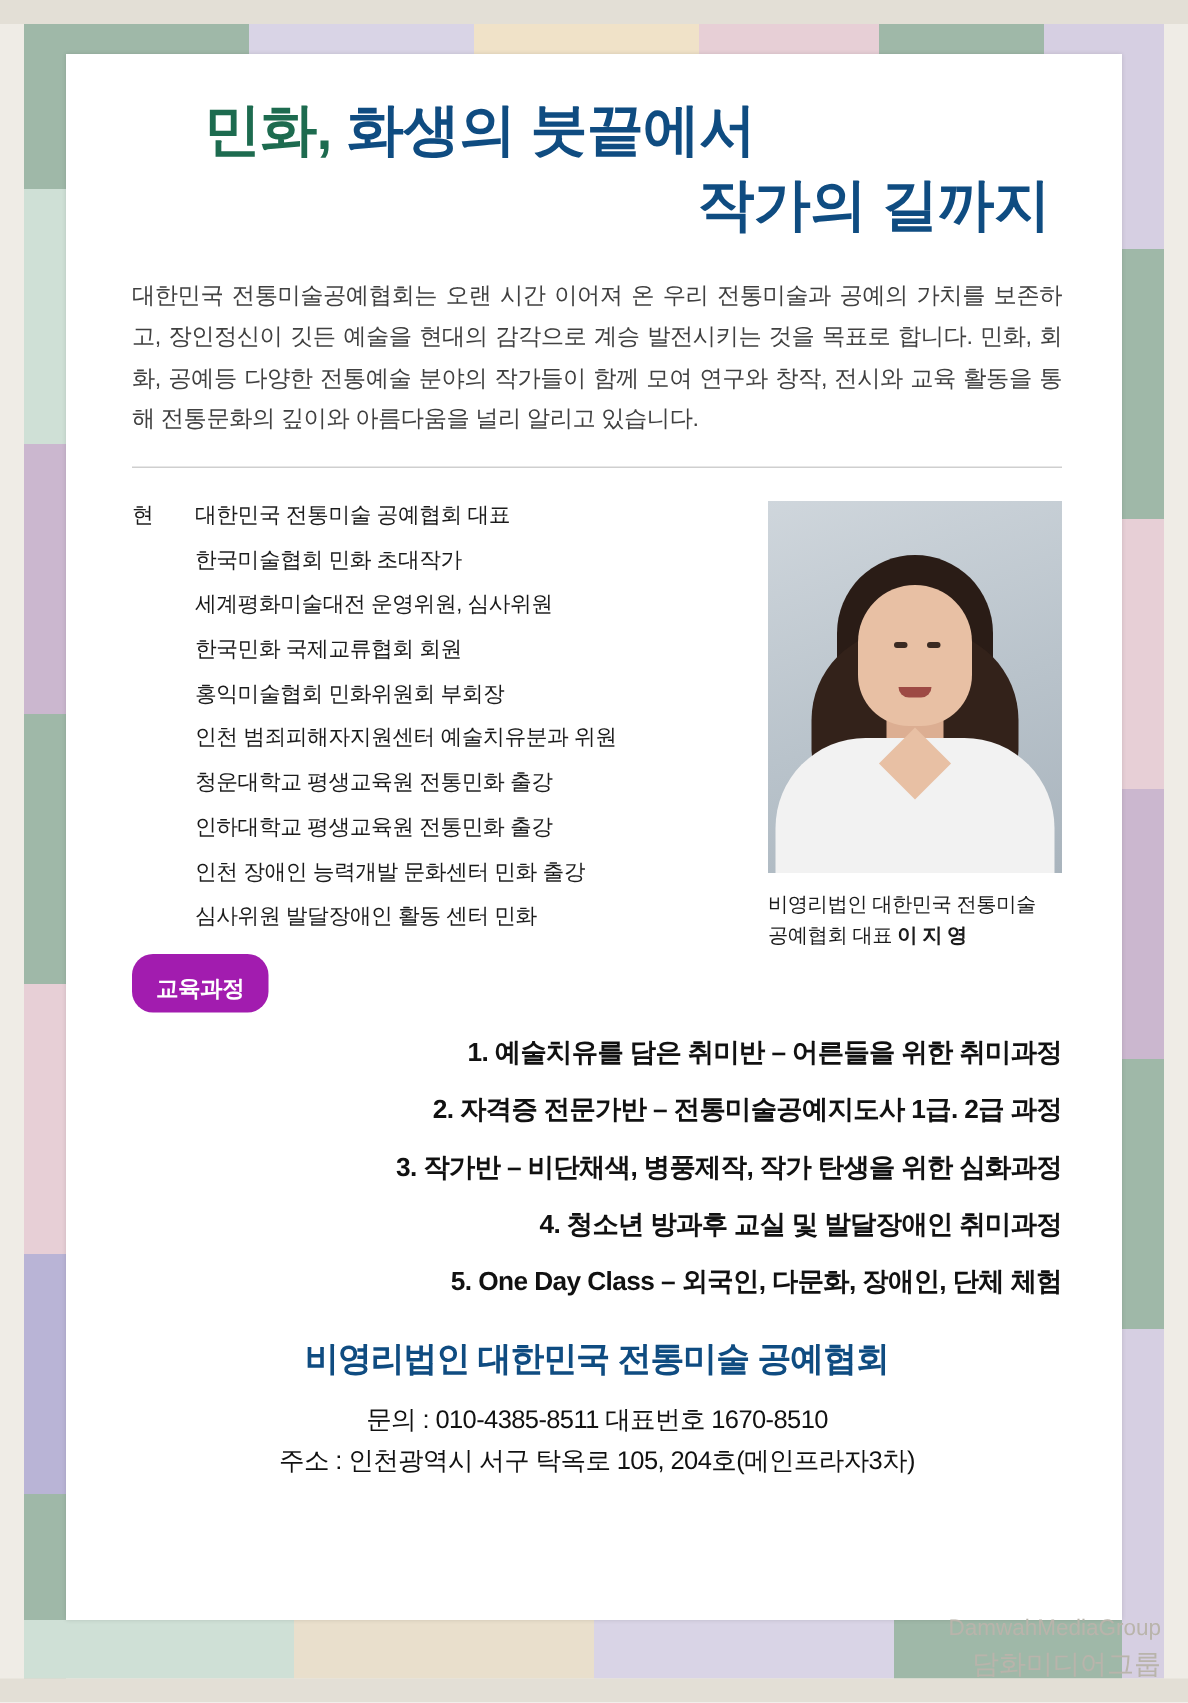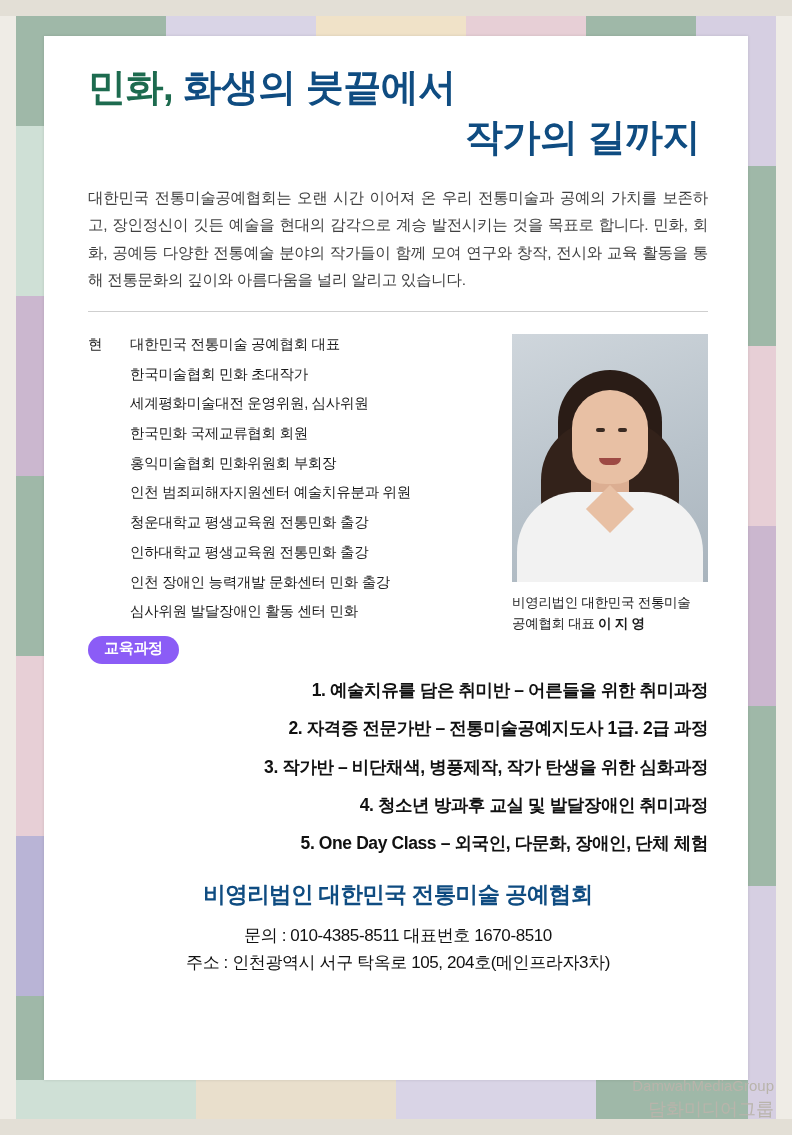--- a/index.html
+++ b/index.html
@@ -42,20 +42,21 @@
     left: 88px;
     top: 62px;
     width: 620px;
   }
 
   .title {
     font-weight: bold;
     font-size: 38px;
     line-height: 1.32;
     letter-spacing: -0.5px;
+    margin-left: 48px;
   }
   .title .line1 {
     color: #1d6b4f;
     display: block;
     text-align: left;
   }
   .title .line1 .blue {
     color: #0f4c81;
   }
   .title .line2 {
@@ -210,25 +211,25 @@
     color: #1b1b1b;
     letter-spacing: -0.3px;
   }
   .caption .name {
     font-weight: bold;
   }
 
   .section-tag {
     display: inline-block;
     margin-top: 6px;
-    background: #8b5cf6;
+    background: #a21caf;
     color: #ffffff;
     font-weight: bold;
     font-size: 15px;
-    padding: 3px 16px 6px;
+    padding: 14px 16px 6px;
     border-radius: 14px;
     letter-spacing: -0.3px;
   }
 
   .courses {
     margin-top: 14px;
   }
   .course {
     font-weight: bold;
     font-size: 17.5px;

